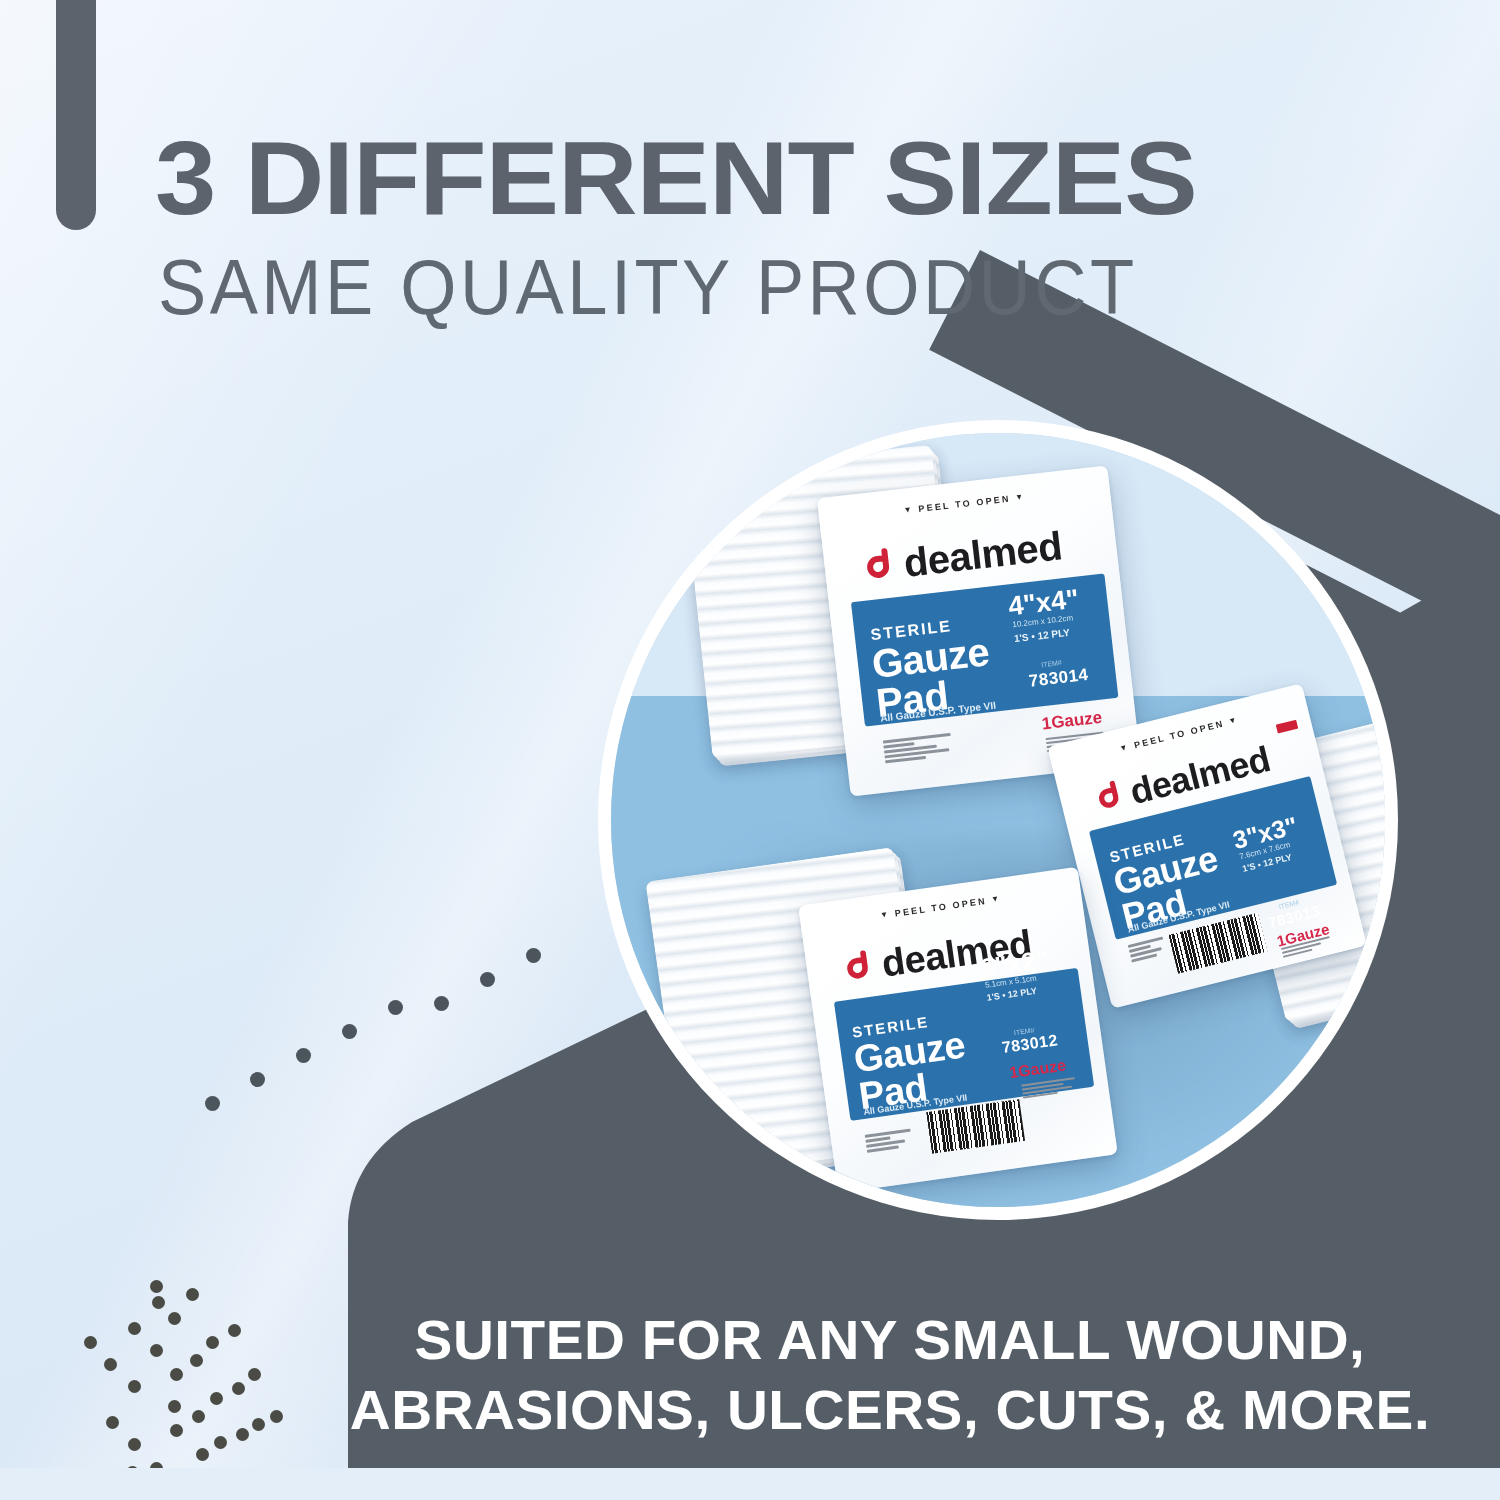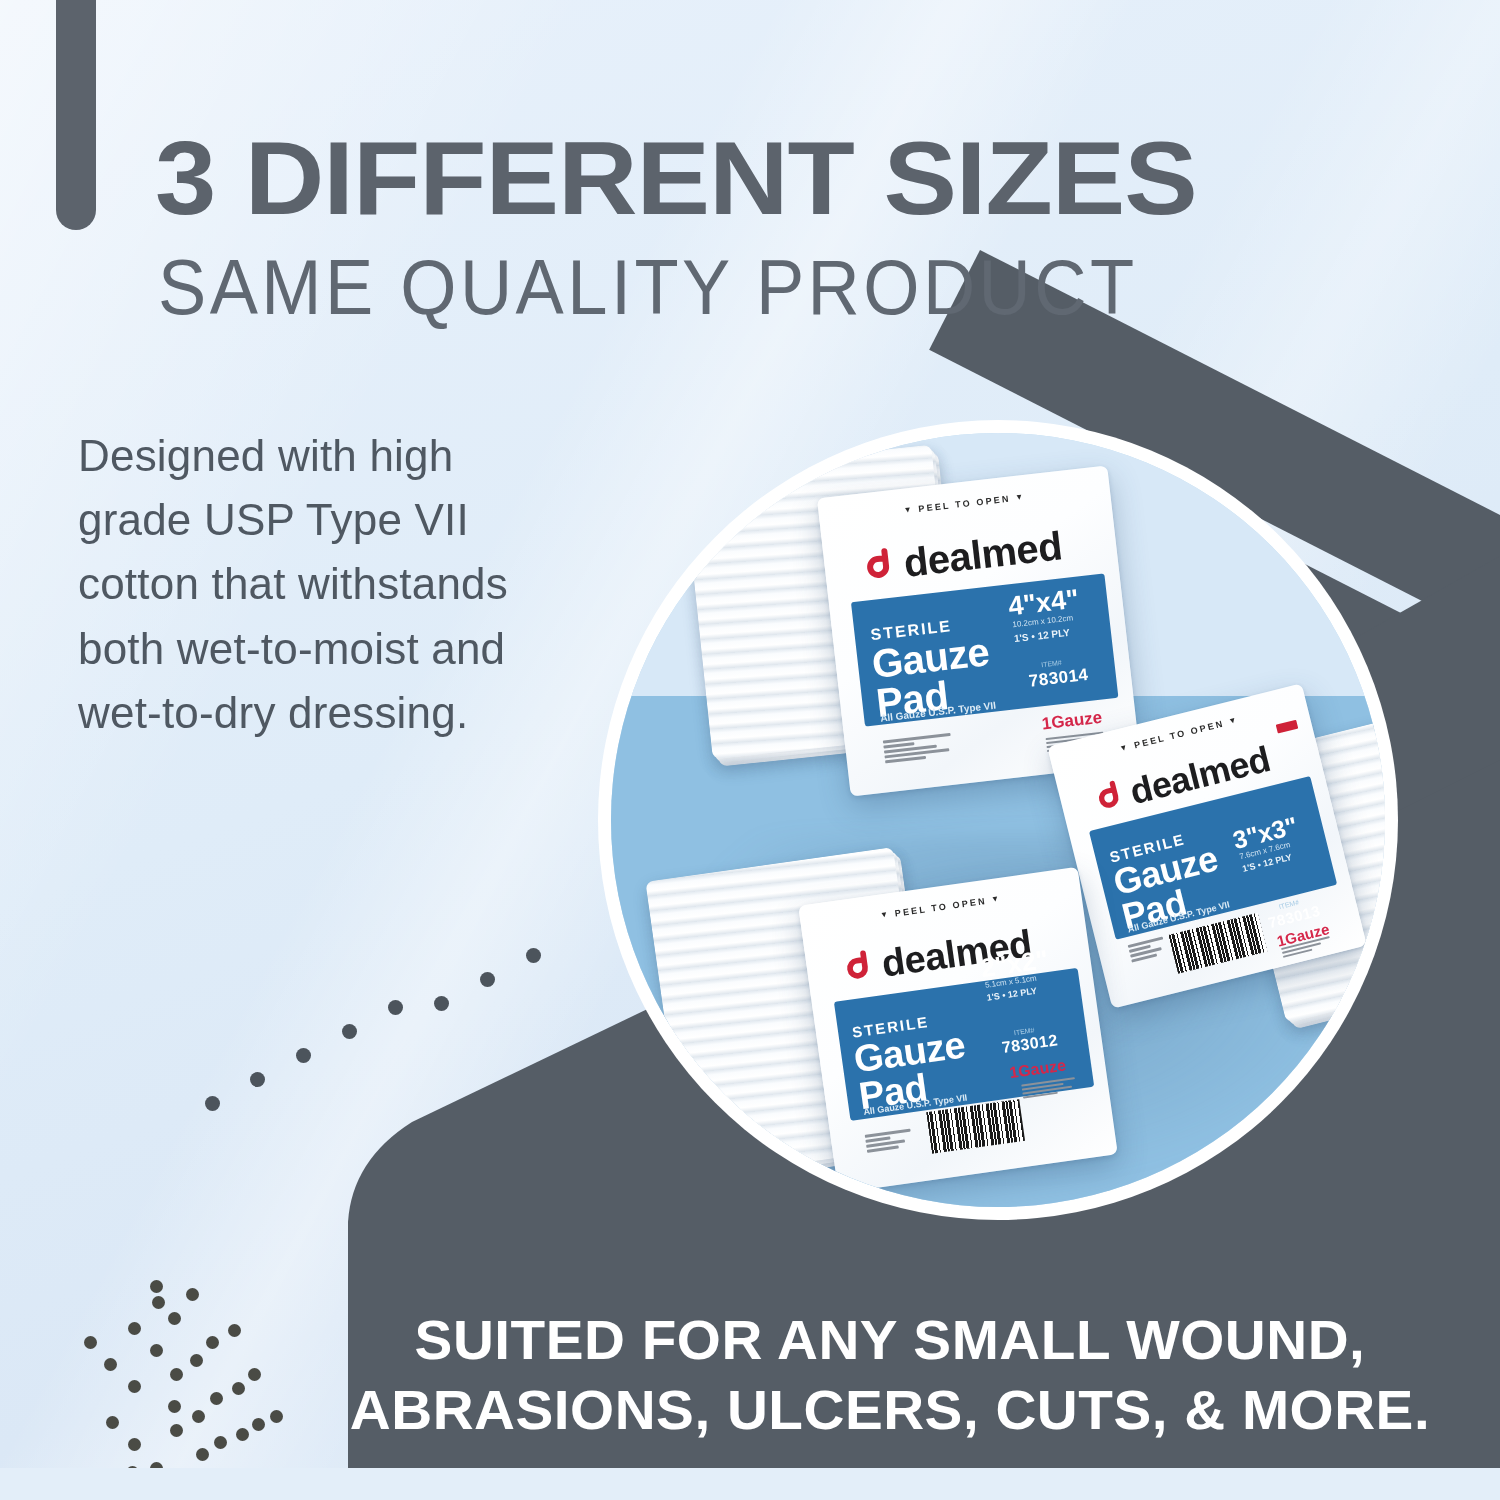--- a/index.html
+++ b/index.html
@@ -220,21 +220,20 @@
     <path d="M 358 1500 L 1500 1500 L 1500 718 L 1500 600 L 412 1122
              Q 352 1160 348 1222 L 348 1500 Z" fill="#555d66"></path>
     <path d="M 1500 556 L 1500 760 L 900 1060 L 700 1010 Z" fill="#555d66"></path>
   </svg>
 
   <div class="accent-bar"></div>
 
   <div class="headline">3 DIFFERENT SIZES</div>
   <div class="subhead">SAME QUALITY PRODUCT</div>
 
-  <div class="body-copy">Designed with high grade USP Type VII cotton that withstands both wet-to-moist and wet-to-dry dressing.</div>
 
   <div>
     <div class="dot dot-line" style="left:205px; top:1096px; width:15px; height:15px;"></div>
     <div class="dot dot-line" style="left:250px; top:1072px; width:15px; height:15px;"></div>
     <div class="dot dot-line" style="left:296px; top:1048px; width:15px; height:15px;"></div>
     <div class="dot dot-line" style="left:342px; top:1024px; width:15px; height:15px;"></div>
     <div class="dot dot-line" style="left:388px; top:1000px; width:15px; height:15px;"></div>
     <div class="dot dot-line" style="left:434px; top:996px; width:15px; height:15px;"></div>
     <div class="dot dot-line" style="left:480px; top:972px; width:15px; height:15px;"></div>
     <div class="dot dot-line" style="left:526px; top:948px; width:15px; height:15px;"></div>

